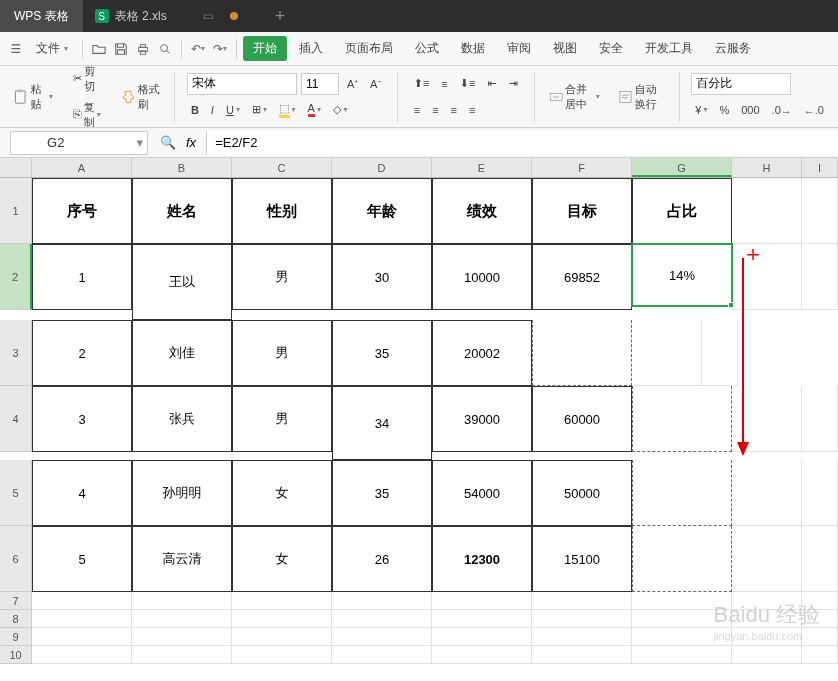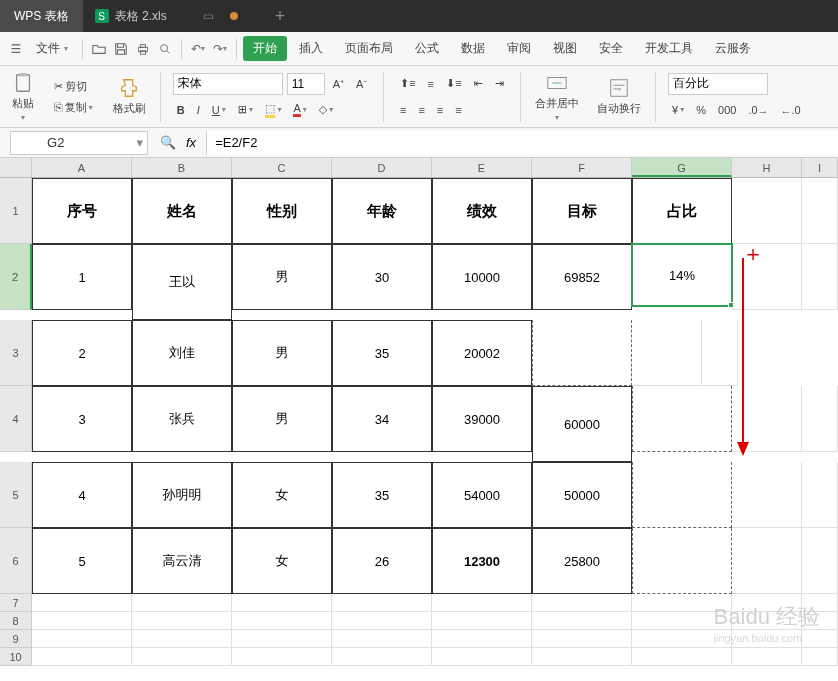--- a/index.html
+++ b/index.html
@@ -18,21 +18,21 @@
 .menubar { background: #f7f7f7; height: 34px; border-bottom: 1px solid #d8d8d8; display: flex; align-items: center; padding: 0 6px; font-size: 12px; color: #444; gap: 2px; }
 .menu-file { display: flex; align-items: center; gap: 4px; padding: 0 8px; cursor: pointer; }
 .vsep { width: 1px; height: 20px; background: #d0d0d0; margin: 0 4px; }
 .menu-icon { width: 20px; height: 20px; display: inline-flex; align-items: center; justify-content: center; color: #666; cursor: pointer; padding: 0 3px; }
 .ribbon-tab { padding: 4px 10px; cursor: pointer; }
 .ribbon-tab.active { background: #2ea04f; color: #fff; border-radius: 3px; }
 
 
 .ribbon { background: #f7f7f7; height: 62px; border-bottom: 1px solid #d0d0d0; display: flex; align-items: center; padding: 2px 6px; font-size: 12px; color: #444; gap: 6px; overflow: hidden; }
 .ribbon-group { display: flex; flex-direction: column; gap: 2px; padding: 0 4px; }
-.ribbon-big { display: flex; flex-direction: column; align-items: center; justify-content: center; padding: 2px 6px; cursor: pointer; font-size: 11px; gap: 2px; }
+.ribbon-big { display: flex; flex-direction: row; align-items: center; justify-content: center; padding: 2px 6px; cursor: pointer; font-size: 11px; gap: 2px; }
 .ribbon-big svg { width: 22px; height: 22px; }
 .ribbon-row { display: flex; align-items: center; gap: 4px; height: 24px; }
 .ribbon-btn { padding: 2px 4px; cursor: pointer; display: inline-flex; align-items: center; gap: 2px; font-size: 11px; }
 .font-select { border: 1px solid #ccc; background: #fff; height: 22px; font-size: 12px; padding: 0 4px; }
 .dd { font-size: 8px; color: #888; }
 .ribbon-sep { width: 1px; height: 50px; background: #d8d8d8; margin: 0 2px; }
 
 
 .formula-bar { background: #f7f7f7; height: 30px; border-bottom: 1px solid #d0d0d0; display: flex; align-items: center; font-size: 13px; }
 .name-box { border: 1px solid #ccc; width: 138px; height: 24px; margin-left: 10px; background: #fff; text-align: center; font-size: 13px; color: #333; display: flex; align-items: center; justify-content: center; }
@@ -343,27 +343,27 @@
         <div class="row-h" style="height: 66px;">4</div>
         <div class="data-cell" style="width: 100px; height: 66px;">
           <span>3</span>
         </div>
         <div class="data-cell" style="width: 100px; height: 66px;">
           <span>张兵</span>
         </div>
         <div class="data-cell" style="width: 100px; height: 66px;">
           <span>男</span>
         </div>
-        <div class="data-cell" style="width: 100px; height: 66px;">
+        <div class="data-cell" style="width: 100px; height: 74px;">
           <span>34</span>
         </div>
         <div class="data-cell" style="width: 100px; height: 66px;">
           <span>39000</span>
         </div>
-        <div class="data-cell" style="width: 100px; height: 76px;">
+        <div class="data-cell" style="width: 100px; height: 66px;">
           <span>60000</span>
         </div>
         <div class="data-cell drag-range" style="width: 100px; height: 66px;">
           <span></span>
         </div>
         <div class="cell" style="width: 70px; height: 66px;"></div>
         <div class="cell" style="width: 36px; height: 66px;"></div>
       </div>
       <div class="row-line">
         <div class="row-h" style="height: 66px;">5</div>
@@ -402,21 +402,21 @@
         <div class="data-cell" style="width: 100px; height: 66px;">
           <span>女</span>
         </div>
         <div class="data-cell" style="width: 100px; height: 66px;">
           <span>26</span>
         </div>
         <div class="data-cell" style="width: 100px; height: 66px; font-weight: bold;">
           <span>12300</span>
         </div>
         <div class="data-cell" style="width: 100px; height: 66px;">
-          <span>25800</span>
+          <span>15100</span>
         </div>
         <div class="data-cell drag-range" style="width: 100px; height: 66px;">
           <span></span>
         </div>
         <div class="cell" style="width: 70px; height: 66px;"></div>
         <div class="cell" style="width: 36px; height: 66px;"></div>
       </div>
       <div class="row-line">
         <div class="row-h" style="height: 18px;">7</div>
         <div class="cell" style="width: 100px; height: 18px;"></div>

